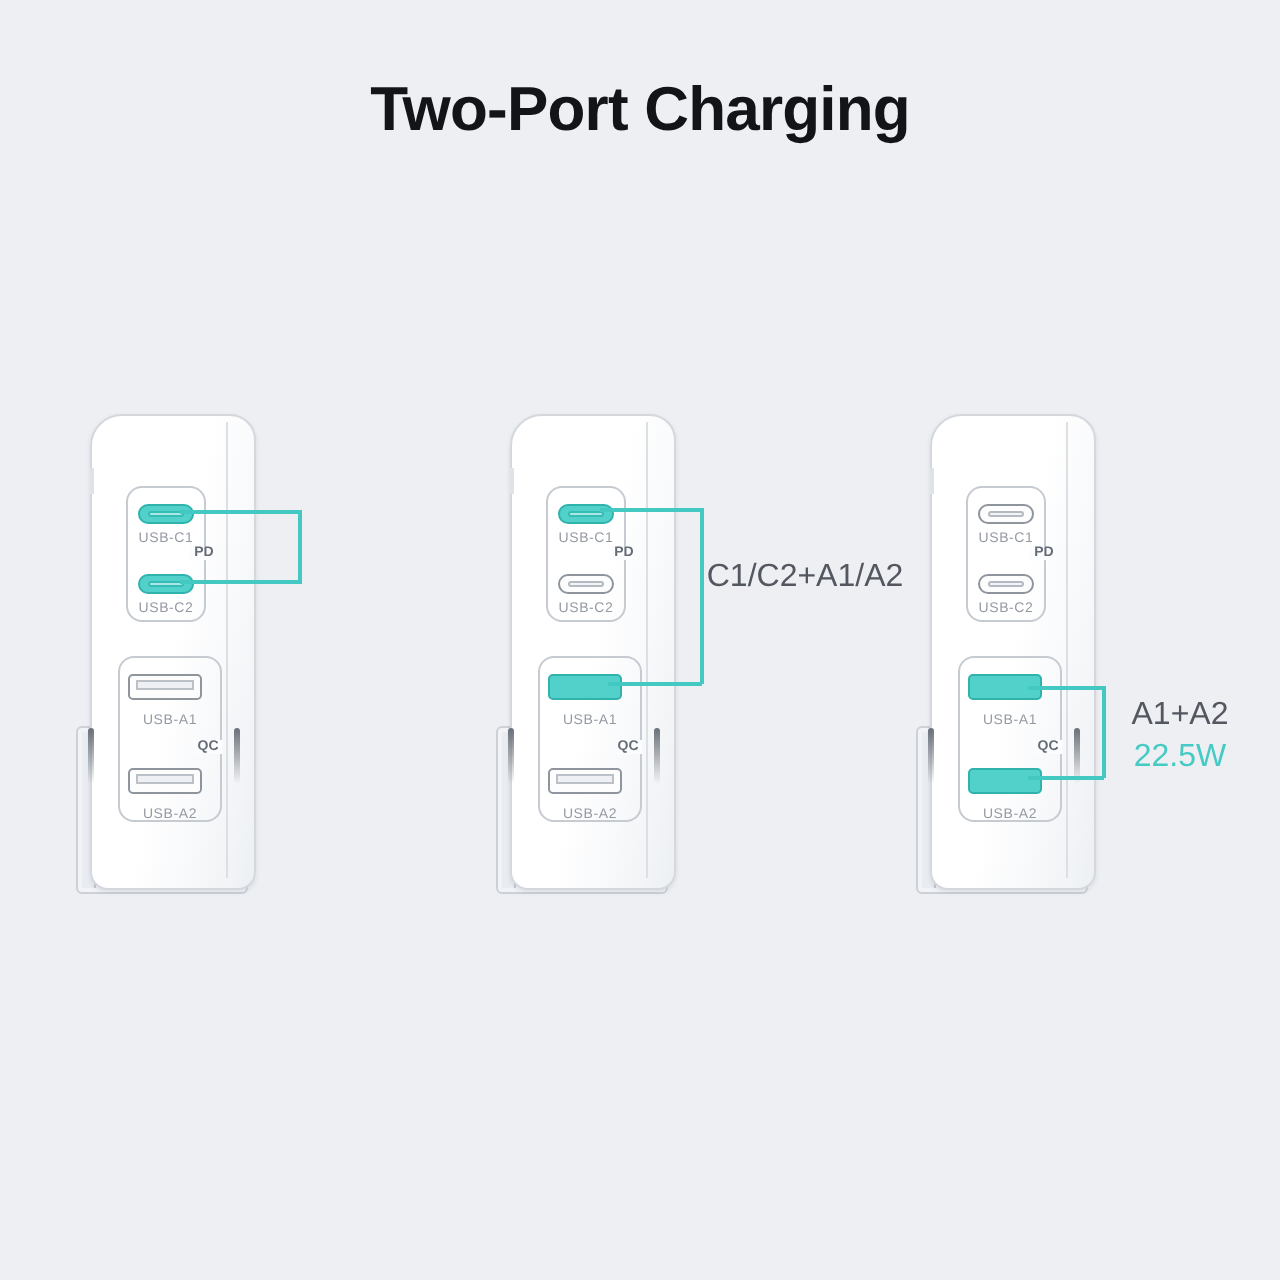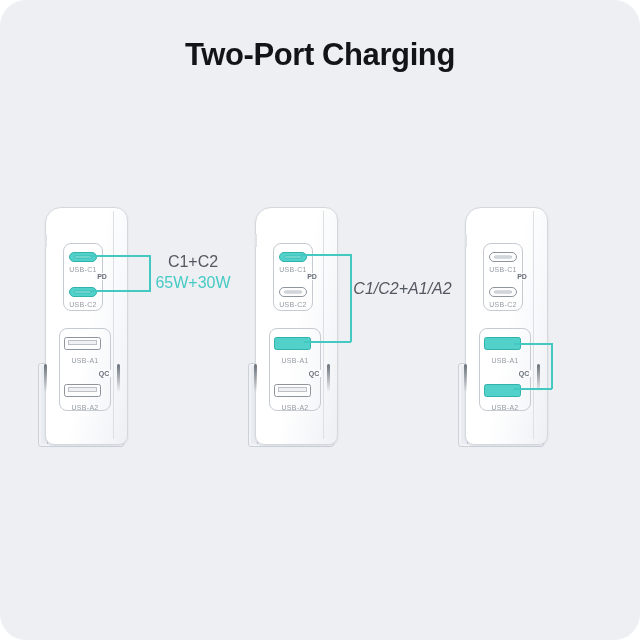--- a/index.html
+++ b/index.html
@@ -1,17 +1,17 @@
 <!DOCTYPE html>
 <html><head>
 <meta charset="utf-8">
 <style>
   * { margin:0; padding:0; box-sizing:border-box; }
   html,body { font-family:"Liberation Sans", sans-serif; }
-  .stage { position:relative; width:640px; height:640px; background:#edeff3; overflow:hidden;border-radius:26px; }
+  .stage { position:relative; width:640px; height:640px; background:#edeff3; overflow:hidden; }
 
   .title { position:absolute; top:38px; left:0; width:640px; text-align:center;
            font-size:31px; line-height:34px; font-weight:700; color:#131417; letter-spacing:-0.4px; }
 
   
   .charger { position:absolute; top:205px; width:90px; height:245px; }
   .c1 { left:38px; } .c2 { left:248px; } .c3 { left:458px; }
 
   .stand { position:absolute; left:0; top:158px; width:86px; height:84px;
            background:#f1f3f7; border:1px solid #ccd1d8; border-radius:3px; z-index:1; }
@@ -65,21 +65,21 @@
   .co2-v  { left:350px; top:254px; height:88px; }
   .co2-h2 { left:304px; top:341px; width:47px; }
   .co3-h1 { left:514px; top:343px; width:38px; }
   .co3-v  { left:551px; top:343px; height:46px; }
   .co3-h2 { left:514px; top:388px; width:38px; }
 
   .cotext { position:absolute; text-align:center; z-index:7; line-height:21px; font-size:16px; }
   .cotext .ports { color:#53575f; font-weight:500; }
   .cotext .power { color:#45cbc4; font-weight:500; }
   .cot1 { left:150px; top:251px; width:86px; }
-  .cot2 { left:350px; top:278px; width:105px;font-style:italic; }
+  .cot2 { left:350px; top:278px; width:105px; }
   .cot3 { left:556px; top:347px; width:68px; }
 </style>
 </head>
 <body>
 
 <div class="stage">
 
   <div class="title">Two-Port Charging</div>
 
   <div class="charger c1">
@@ -177,29 +177,29 @@
       <span class="plabel l3">USB-A1</span>
       <span class="port pa p4 active"></span>
       <span class="plabel l4">USB-A2</span>
     </div>
     <span class="pbadge qc">QC</span>
   </div>
 
   <span class="ln hl co1-h1"></span>
   <span class="ln hl co1-h2"></span>
   <span class="ln vl co1-v"></span>
-  <div class="cotext cot1">
-    <div class="ports">C1+C2</div>
-    <div class="power">65W+30W</div>
-  </div>
 
   <span class="ln hl co2-h1"></span>
   <span class="ln vl co2-v"></span>
   <span class="ln hl co2-h2"></span>
   <div class="cotext cot2">
     <div class="ports">C1/C2+A1/A2</div>
   </div>
 
   <span class="ln hl co3-h1"></span>
   <span class="ln vl co3-v"></span>
   <span class="ln hl co3-h2"></span>
+  <div class="cotext cot3">
+    <div class="ports">A1+A2</div>
+    <div class="power">22.5W</div>
+  </div>
 
 </div>
 
 </body></html>

